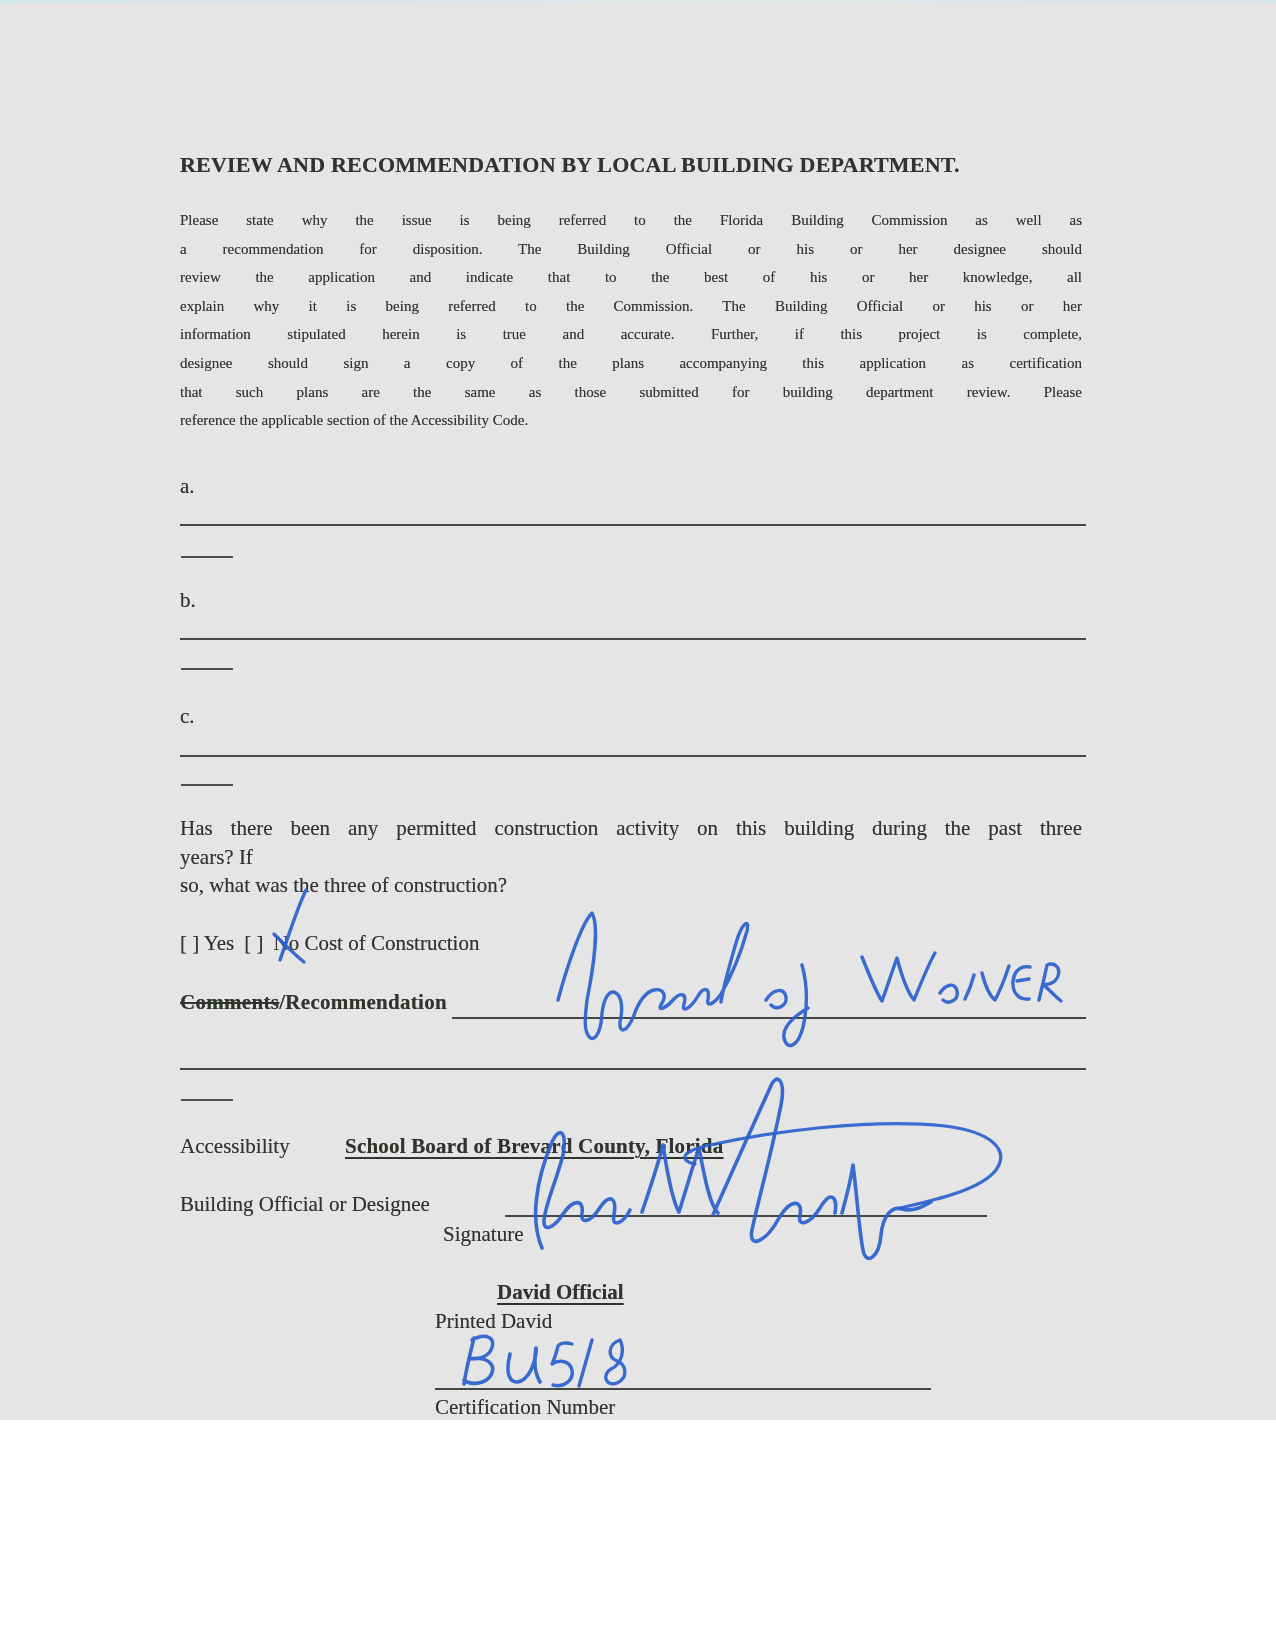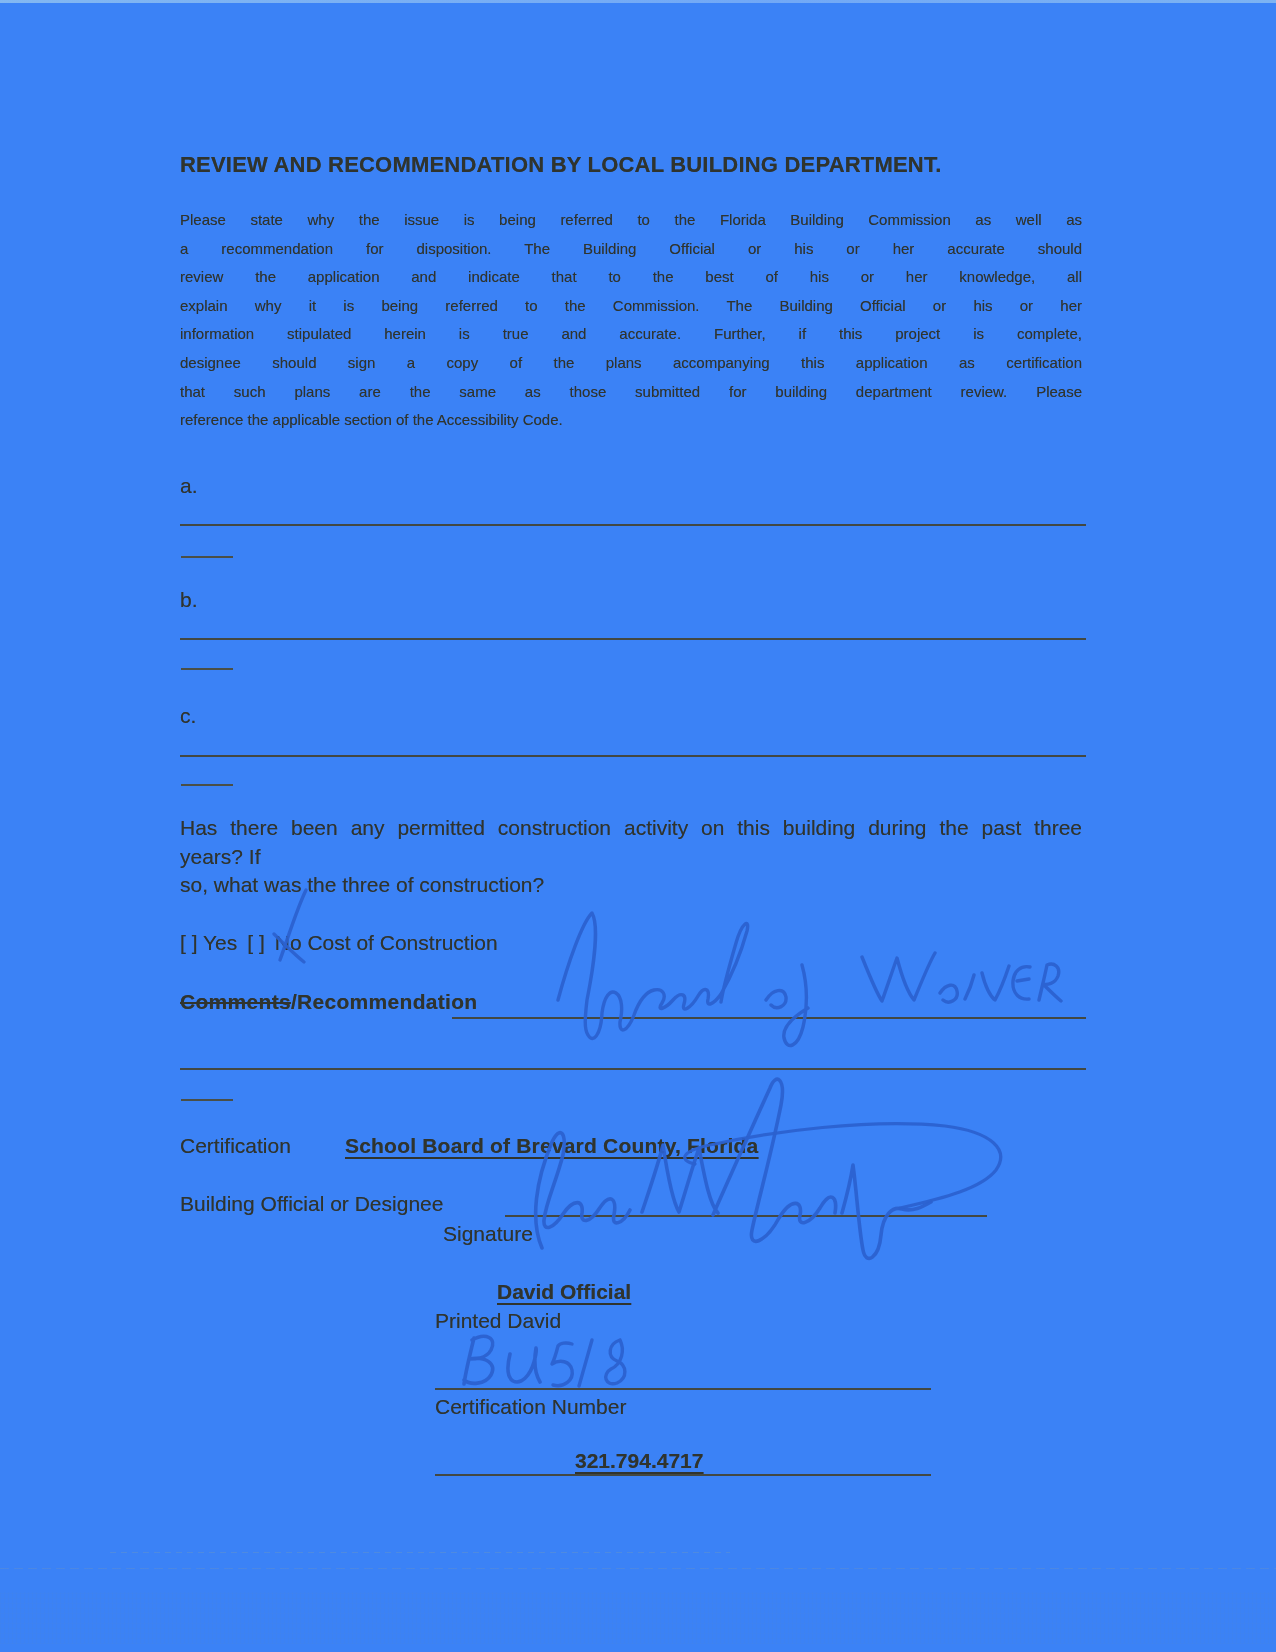--- a/index.html
+++ b/index.html
@@ -1,18 +1,18 @@
 <!DOCTYPE html>
 <html><head>
 <meta charset="utf-8">
 <style>
   html,body{margin:0;padding:0;background:#ffffff;}
   .page{
-    position:relative;width:1276px;height:1652px;background:#3b82f6;
-    font-family:Liberation Sans, sans-serif;
+    position:relative;width:1276px;height:1420px;background:#e5e5e5;
+    font-family:Liberation Serif, serif;
     color:#30342e;overflow:hidden;
   }
   .txt{position:absolute;font-size:21px;line-height:28px;white-space:nowrap;
        text-shadow:0 0 .5px rgba(45,50,42,.55);}
   .b{font-weight:bold;}
   .ul{text-decoration:underline;text-decoration-thickness:2px;text-underline-offset:4px;}
   .strike{text-decoration:line-through;text-decoration-thickness:2px;}
   .title{position:absolute;font-size:22px;font-weight:bold;letter-spacing:.2px;
          white-space:nowrap;text-shadow:0 0 .5px rgba(40,44,38,.6);}
   .para{position:absolute;font-size:15px;}
@@ -45,21 +45,21 @@
 
   <div class="scan-topline"></div>
   <div class="scan-midline"></div>
   <div class="scan-line2"></div>
   <div class="scan-noise"></div>
 
   <div class="title" style="left:180px;top:152px;">REVIEW AND RECOMMENDATION BY LOCAL BUILDING DEPARTMENT.</div>
 
   <div class="para" style="left:180px;top:206px;width:902px;">
       <div class="pline">Please state why the issue is being referred to the Florida Building Commission as well as</div>
-      <div class="pline">a recommendation for disposition. The Building Official or his or her accurate should</div>
+      <div class="pline">a recommendation for disposition. The Building Official or his or her designee should</div>
       <div class="pline">review the application and indicate that to the best of his or her knowledge, all</div>
       <div class="pline">explain why it is being referred to the Commission. The Building Official or his or her</div>
       <div class="pline">information stipulated herein is true and accurate. Further, if this project is complete,</div>
       <div class="pline">designee should sign a copy of the plans accompanying this application as certification</div>
       <div class="pline">that such plans are the same as those submitted for building department review.  Please</div>
       <div class="pline">reference the applicable section of the Accessibility Code.</div>
     </div>
 
   <div class="txt" style="left:180px;top:472px;">a.</div>
   <div class="rule" style="left:180px;top:524px;width:906px;"></div>
@@ -108,21 +108,21 @@
       M 442 68 C 445 80, 450 91, 455 95 C 461 84, 466 70, 469 61
       M 490 62 C 481 60, 474 66, 473 76 C 472 88, 479 95, 489 94
       M 477 76 L 489 74
       M 499 95 C 502 82, 505 70, 507 60 C 514 57, 521 62, 518 71 C 515 79, 507 80, 503 79
       C 509 85, 515 91, 521 96"></path>
   </svg>
 
   <div class="rule" style="left:180px;top:1068px;width:906px;"></div>
   <div class="rule soft" style="left:181px;top:1099px;width:52px;"></div>
 
-  <div class="txt" style="left:180px;top:1132px;">Certification</div>
+  <div class="txt" style="left:180px;top:1132px;">Accessibility</div>
   <div class="txt b ul" style="left:345px;top:1132px;letter-spacing:.2px;">School Board of Brevard County, Florida</div>
 
   <div class="txt" style="left:180px;top:1190px;">Building Official or Designee</div>
   <div class="rule" style="left:505px;top:1215px;width:482px;"></div>
   <div class="txt" style="left:443px;top:1220px;">Signature</div>
 
   <svg class="ink" style="left:430px;top:1070px;" width="600" height="220" viewBox="0 0 600 220" aria-label="David W Sterphone">
     <path stroke-width="3.6" d="M 112 178 C 100 150, 106 110, 122 72 C 130 55, 137 62, 133 85
       C 125 115, 116 132, 114 150 C 113 163, 124 158, 133 144 C 144 128, 154 130, 152 143
       C 150 154, 160 153, 169 139 C 180 122, 187 128, 184 145 C 181 158, 193 154, 200 140

